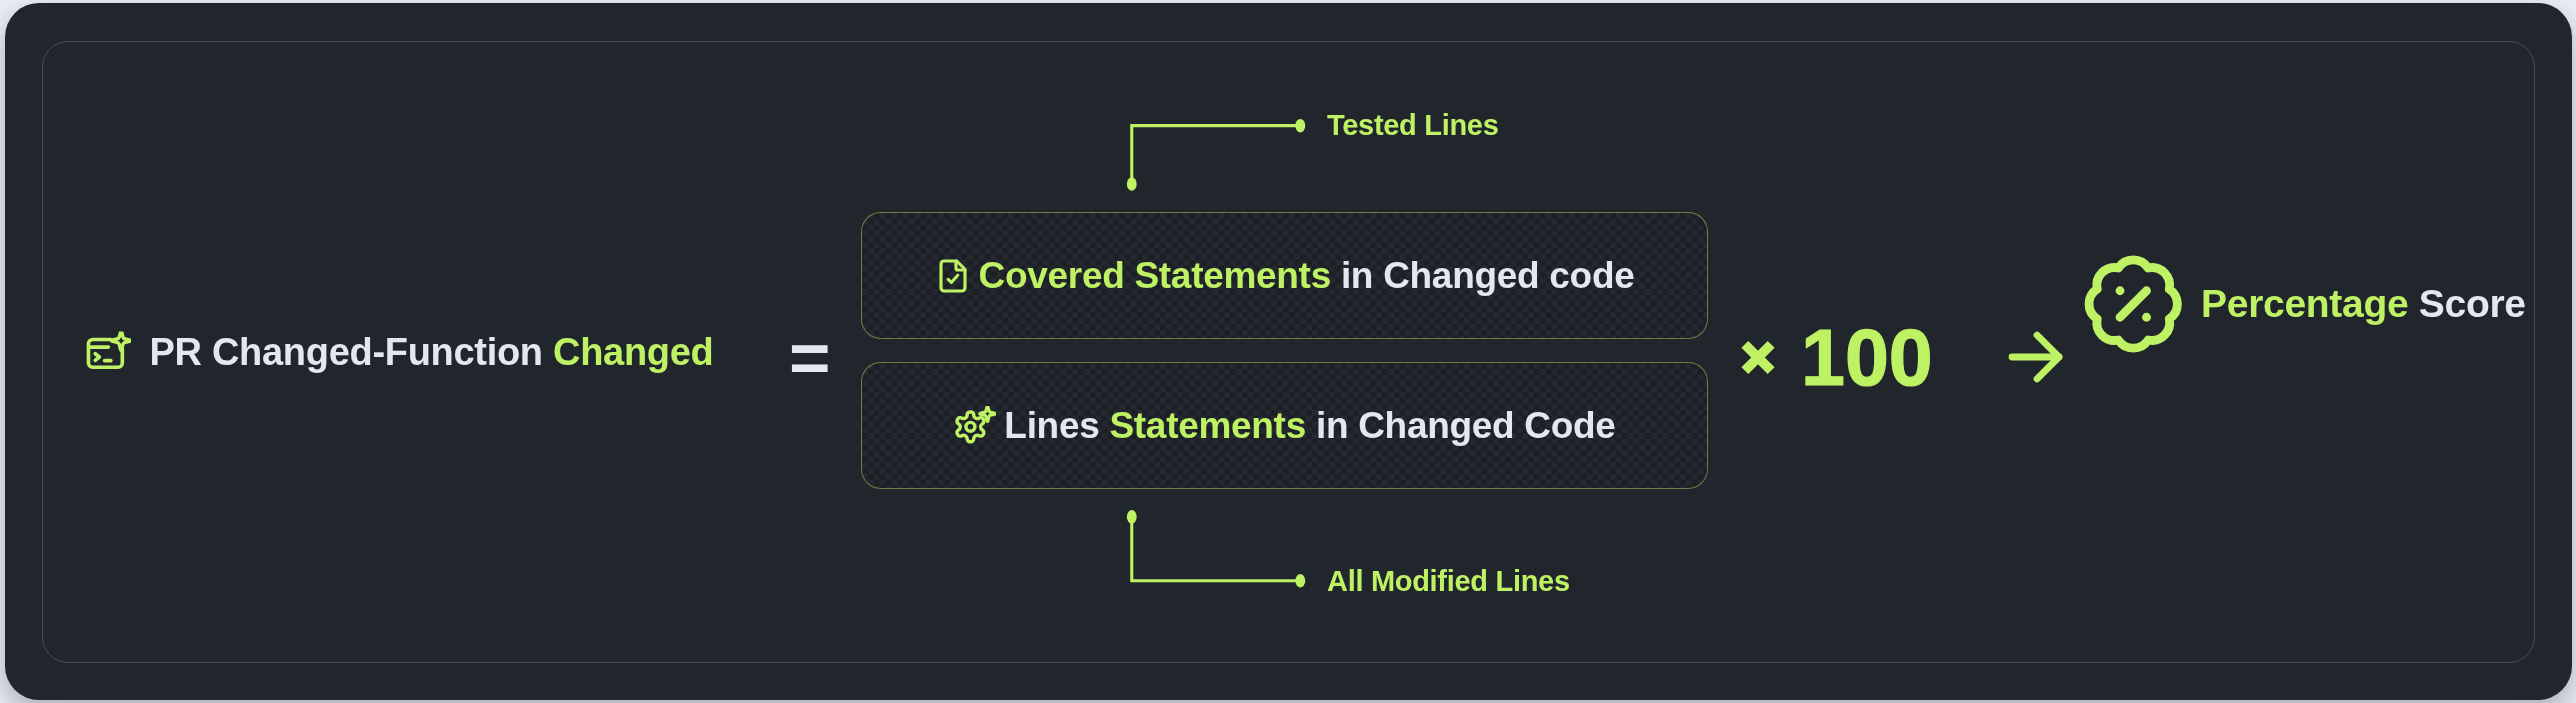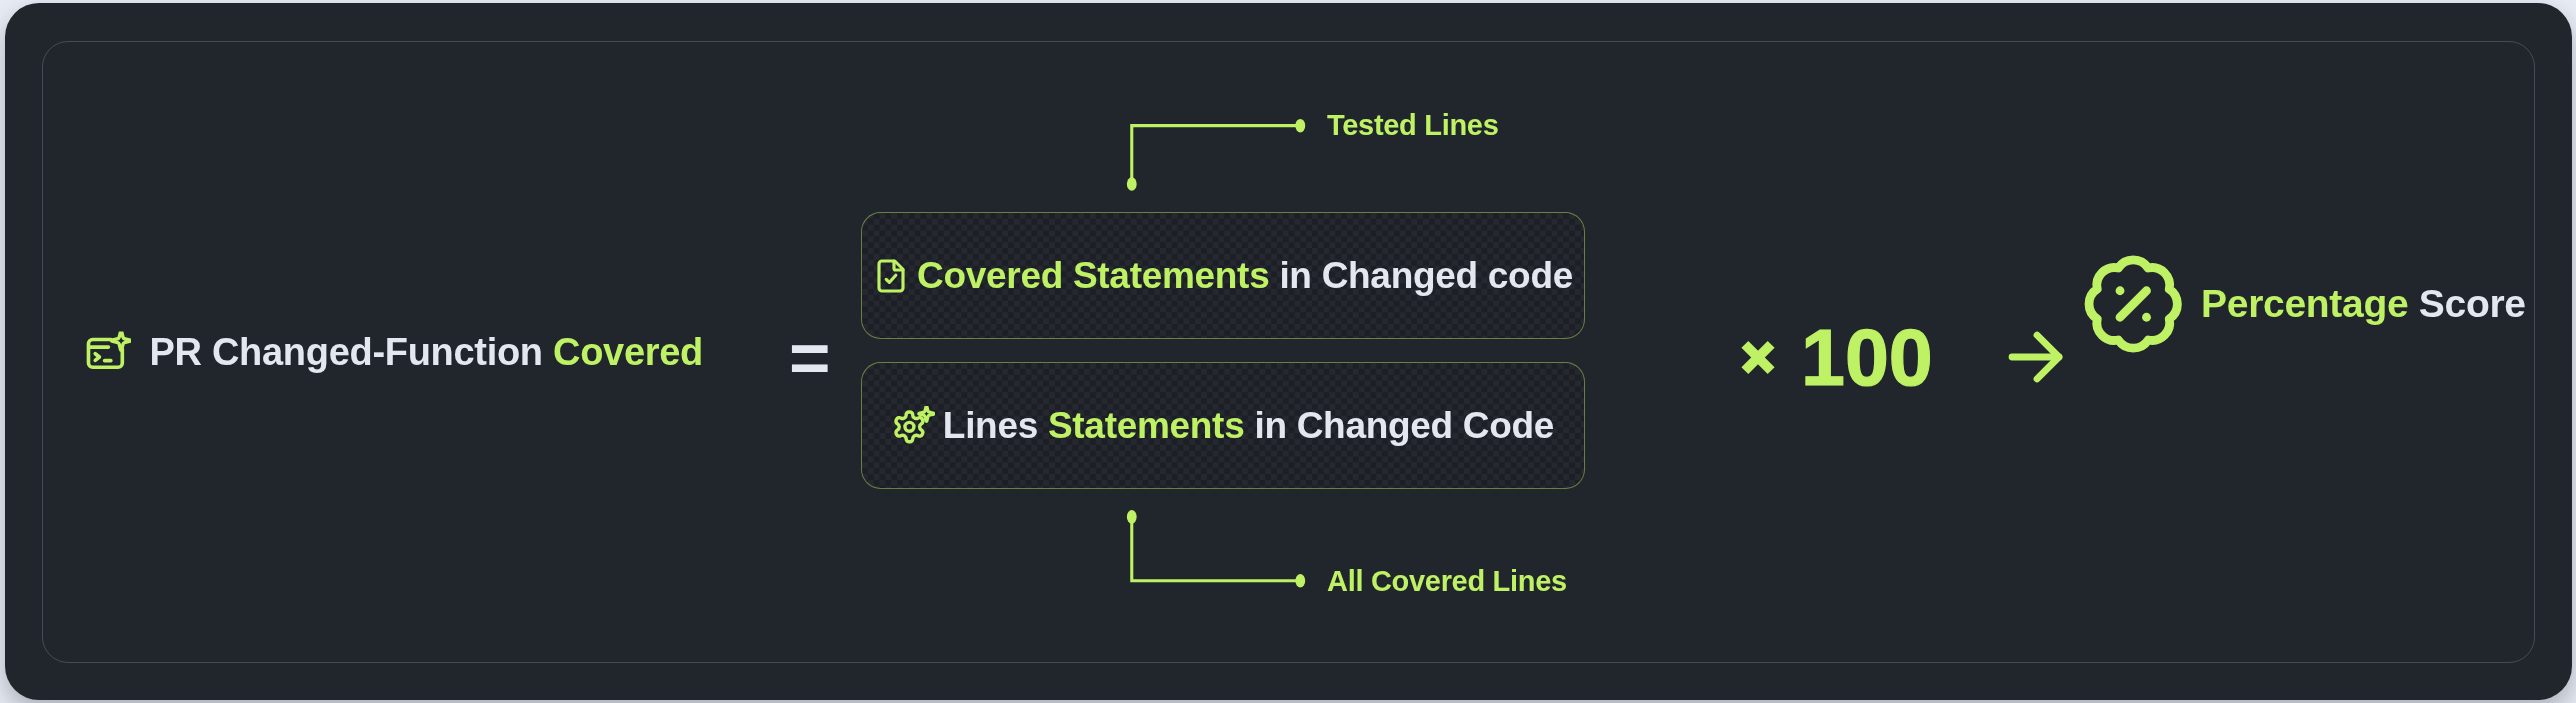--- a/index.html
+++ b/index.html
@@ -29,21 +29,21 @@
   .title{font-size:38px;font-weight:700;color:#e3e7f0;letter-spacing:-0.3px;}
   .hl{color:#bef264;}
   .sp{margin-left:0.27em;}
   .equals{
     position:absolute;left:789px;top:357px;transform:translateY(-50%);
     font-size:71px;font-weight:700;color:#e4e8f1;line-height:1;
   }
 
   
   .fbox{
-    position:absolute;left:861px;width:724px;height:127px;
+    position:absolute;left:861px;width:847px;height:127px;
     box-sizing:border-box;
     border:1.5px solid rgba(190,242,100,.45);
     border-radius:19.7px;
     background-color:rgba(0,0,0,.14);
     background-image:conic-gradient(rgba(255,255,255,.04) 25%,transparent 0 50%,rgba(255,255,255,.04) 0 75%,transparent 0);
     background-size:11.7px 11.7px;
     display:flex;align-items:center;justify-content:center;gap:8px;
     white-space:nowrap;
   }
   .fbox .btxt{font-size:37px;font-weight:700;color:#e3e7f0;letter-spacing:-0.3px;}
@@ -93,21 +93,21 @@
       <svg width="46" height="42" viewBox="0 0 26.5 24" fill="none" stroke="#bef264" stroke-width="2.1" stroke-linecap="round" stroke-linejoin="round">
         <path d="M21.5 10V18a2.5 2.5 0 0 1-2.5 2.5H4.5A2.5 2.5 0 0 1 2 18V7a2.5 2.5 0 0 1 2.5-2.5H15"></path>
         <path d="M2.2 8.9h11.3"></path>
         <path d="m5.9 12.7 2.4 1.9-2.4 1.9"></path>
         <path d="M11.3 16.7h3.6"></path>
         <g transform="translate(14.2,-1.4) scale(0.55)">
           <path d="M9.937 15.5A2 2 0 0 0 8.5 14.063l-6.135-1.582a.5.5 0 0 1 0-.962L8.5 9.936A2 2 0 0 0 9.937 8.5l1.582-6.135a.5.5 0 0 1 .963 0L14.063 8.5A2 2 0 0 0 15.5 9.937l6.135 1.581a.5.5 0 0 1 0 .964L15.5 14.063a2 2 0 0 0-1.437 1.437l-1.582 6.135a.5.5 0 0 1-.963 0z" fill="#21252c" stroke-width="3.6"></path>
         </g>
       </svg>
     </span>
-    <span class="title"><span>PR Changed-Function</span><span class="hl sp">Covered</span></span>
+    <span class="title"><span>PR Changed-Function</span><span class="hl sp">Changed</span></span>
   </div>
   <div class="equals">=</div>
 
   <div class="fbox" id="numerator">
     <span>
       <svg width="36" height="36" viewBox="0 0 24 24" fill="none" stroke="#bef264" stroke-width="2.1" stroke-linecap="round" stroke-linejoin="round">
         <path d="M14.5 2H6a2 2 0 0 0-2 2v16a2 2 0 0 0 2 2h12a2 2 0 0 0 2-2V7.5L14.5 2z"></path>
         <path d="M14 2v5a1 1 0 0 0 1 1h5"></path>
         <path d="m8.8 14.2 2.1 2.1 4.3-4.8"></path>
       </svg>
@@ -137,21 +137,21 @@
     </g>
     <g fill="#bef264" stroke="none">
       <ellipse cx="1840" cy="299" rx="8" ry="11"></ellipse>
       <ellipse cx="2114" cy="204" rx="8" ry="11"></ellipse>
       <ellipse cx="1840" cy="840" rx="8" ry="11"></ellipse>
       <ellipse cx="2114" cy="944" rx="8" ry="11"></ellipse>
     </g>
   </svg>
 
   <div class="callout-label" id="callout-top-label">Tested Lines</div>
-  <div class="callout-label" id="callout-bottom-label">All Covered Lines</div>
+  <div class="callout-label" id="callout-bottom-label">All Modified Lines</div>
 
   <div class="multiply">
     <span class="times-icon" aria-label="×">
       <svg width="42" height="42" viewBox="0 0 24 24" fill="none" stroke="#bef264" stroke-width="5.6" stroke-linecap="butt">
         <path d="M4.5 4.5 19.5 19.5"></path>
         <path d="M19.5 4.5 4.5 19.5"></path>
       </svg>
     </span>
     <span class="hundred">100</span>
   </div>

